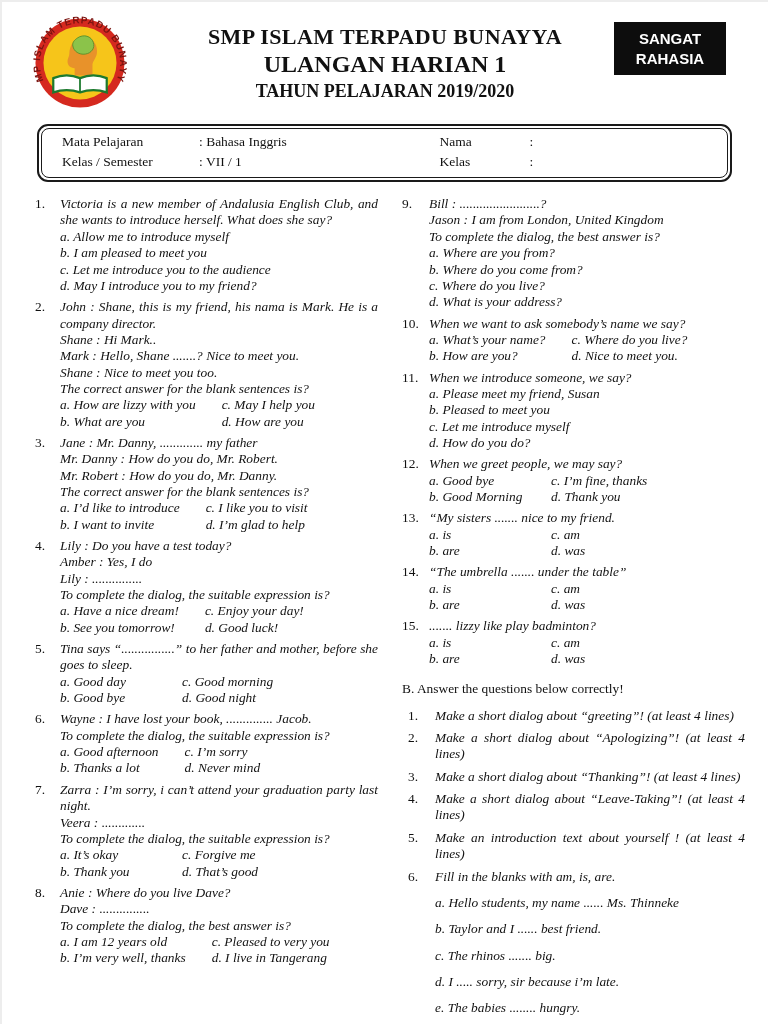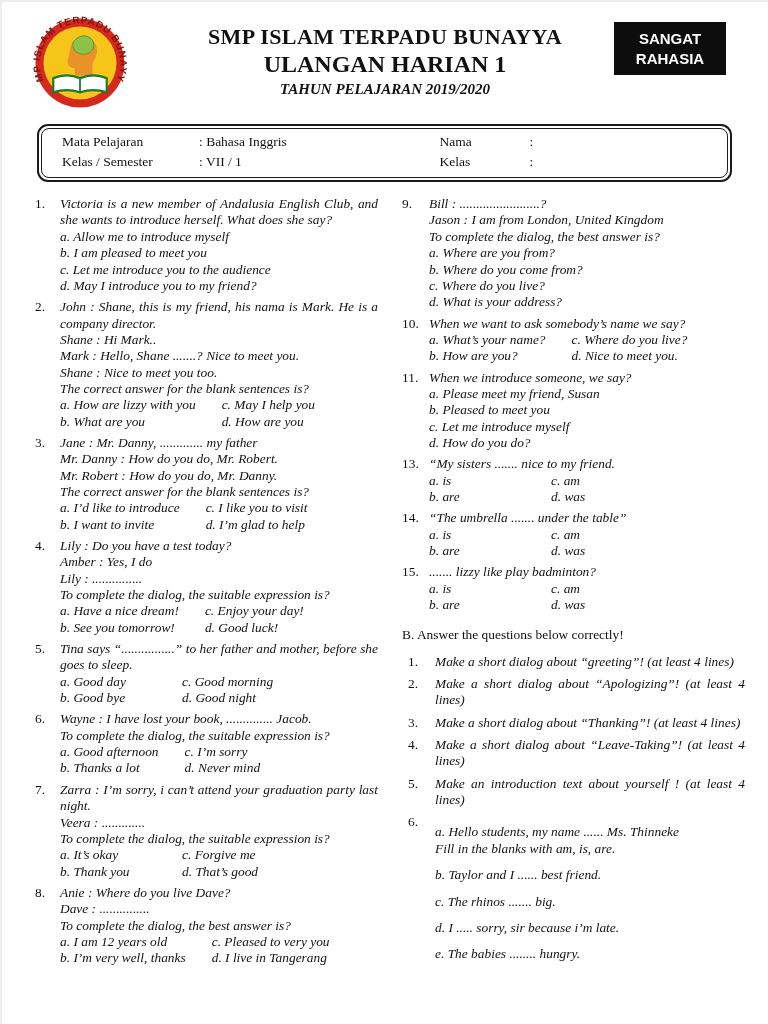--- a/index.html
+++ b/index.html
@@ -13,21 +13,21 @@
     box-sizing:border-box;
     border-left:2px solid #ededed;
     border-top:2px solid #ededed;
   }
   
   .header{position:relative;height:88px;padding-top:14px;}
   .logo{position:absolute;left:28px;top:12px;width:100px;height:98px;}
   .titles{text-align:center;padding-top:8px;line-height:1.15;}
   .school{font-size:22px;font-weight:bold;letter-spacing:.4px;}
   .exam{font-size:24px;font-weight:bold;margin-top:2px;}
-  .year{font-size:15px;font-weight:bold;margin-top:2px;font-style:italic;}
+  .year{font-size:18px;font-weight:bold;margin-top:2px;}
   .secret{
     position:absolute;right:42px;top:20px;
     background:#0d0d0d;color:#fff;
     font-family:"Liberation Sans","DejaVu Sans",sans-serif;
     font-weight:bold;font-size:15px;line-height:1.3;
     text-align:center;width:76px;padding:7px 18px;
   }
   
   .infobox-outer{
     margin:20px 36px 0 35px;
@@ -268,20 +268,32 @@
               <p class="stem">When we introduce someone, we say?</p>
               <div class="opts">
                 <div class="opt">a. Please meet my friend, Susan</div>
                 <div class="opt">b. Pleased to meet you</div>
                 <div class="opt">c. Let me introduce myself</div>
                 <div class="opt">d. How do you do?</div>
               </div>
             </div>
           </div>
           <div class="q">
+            <div class="qn">12.</div>
+            <div class="qc">
+              <p class="stem">When we greet people, we may say?</p>
+              <div class="opts-grid">
+                <div class="opt">a. Good bye</div>
+                <div class="opt">c. I’m fine, thanks</div>
+                <div class="opt">b. Good Morning</div>
+                <div class="opt">d. Thank you</div>
+              </div>
+            </div>
+          </div>
+          <div class="q">
             <div class="qn">13.</div>
             <div class="qc">
               <p class="stem">“My sisters ....... nice to my friend.</p>
               <div class="opts-grid">
                 <div class="opt">a. is</div>
                 <div class="opt">c. am</div>
                 <div class="opt">b. are</div>
                 <div class="opt">d. was</div>
               </div>
             </div>
@@ -340,22 +352,22 @@
             </div>
             <div class="q">
               <div class="qn">5.</div>
               <div class="qc">
                 <p class="stem">Make an introduction text about yourself ! (at least 4 lines)</p>
               </div>
             </div>
             <div class="q">
               <div class="qn">6.</div>
               <div class="qc">
+                <p class="stem">Fill in the blanks with am, is, are.</p>
                 <p class="stem sub">a. Hello students, my name ...... Ms. Thinneke</p>
-                <p class="stem">Fill in the blanks with am, is, are.</p>
                 <p class="stem sub">b. Taylor and I ...... best friend.</p>
                 <p class="stem sub">c. The rhinos ....... big.</p>
                 <p class="stem sub">d.  I ..... sorry, sir because i’m late.</p>
                 <p class="stem sub">e. The babies ........ hungry.</p>
               </div>
             </div>
           </div>
       </div>
     </div>
   </div>

